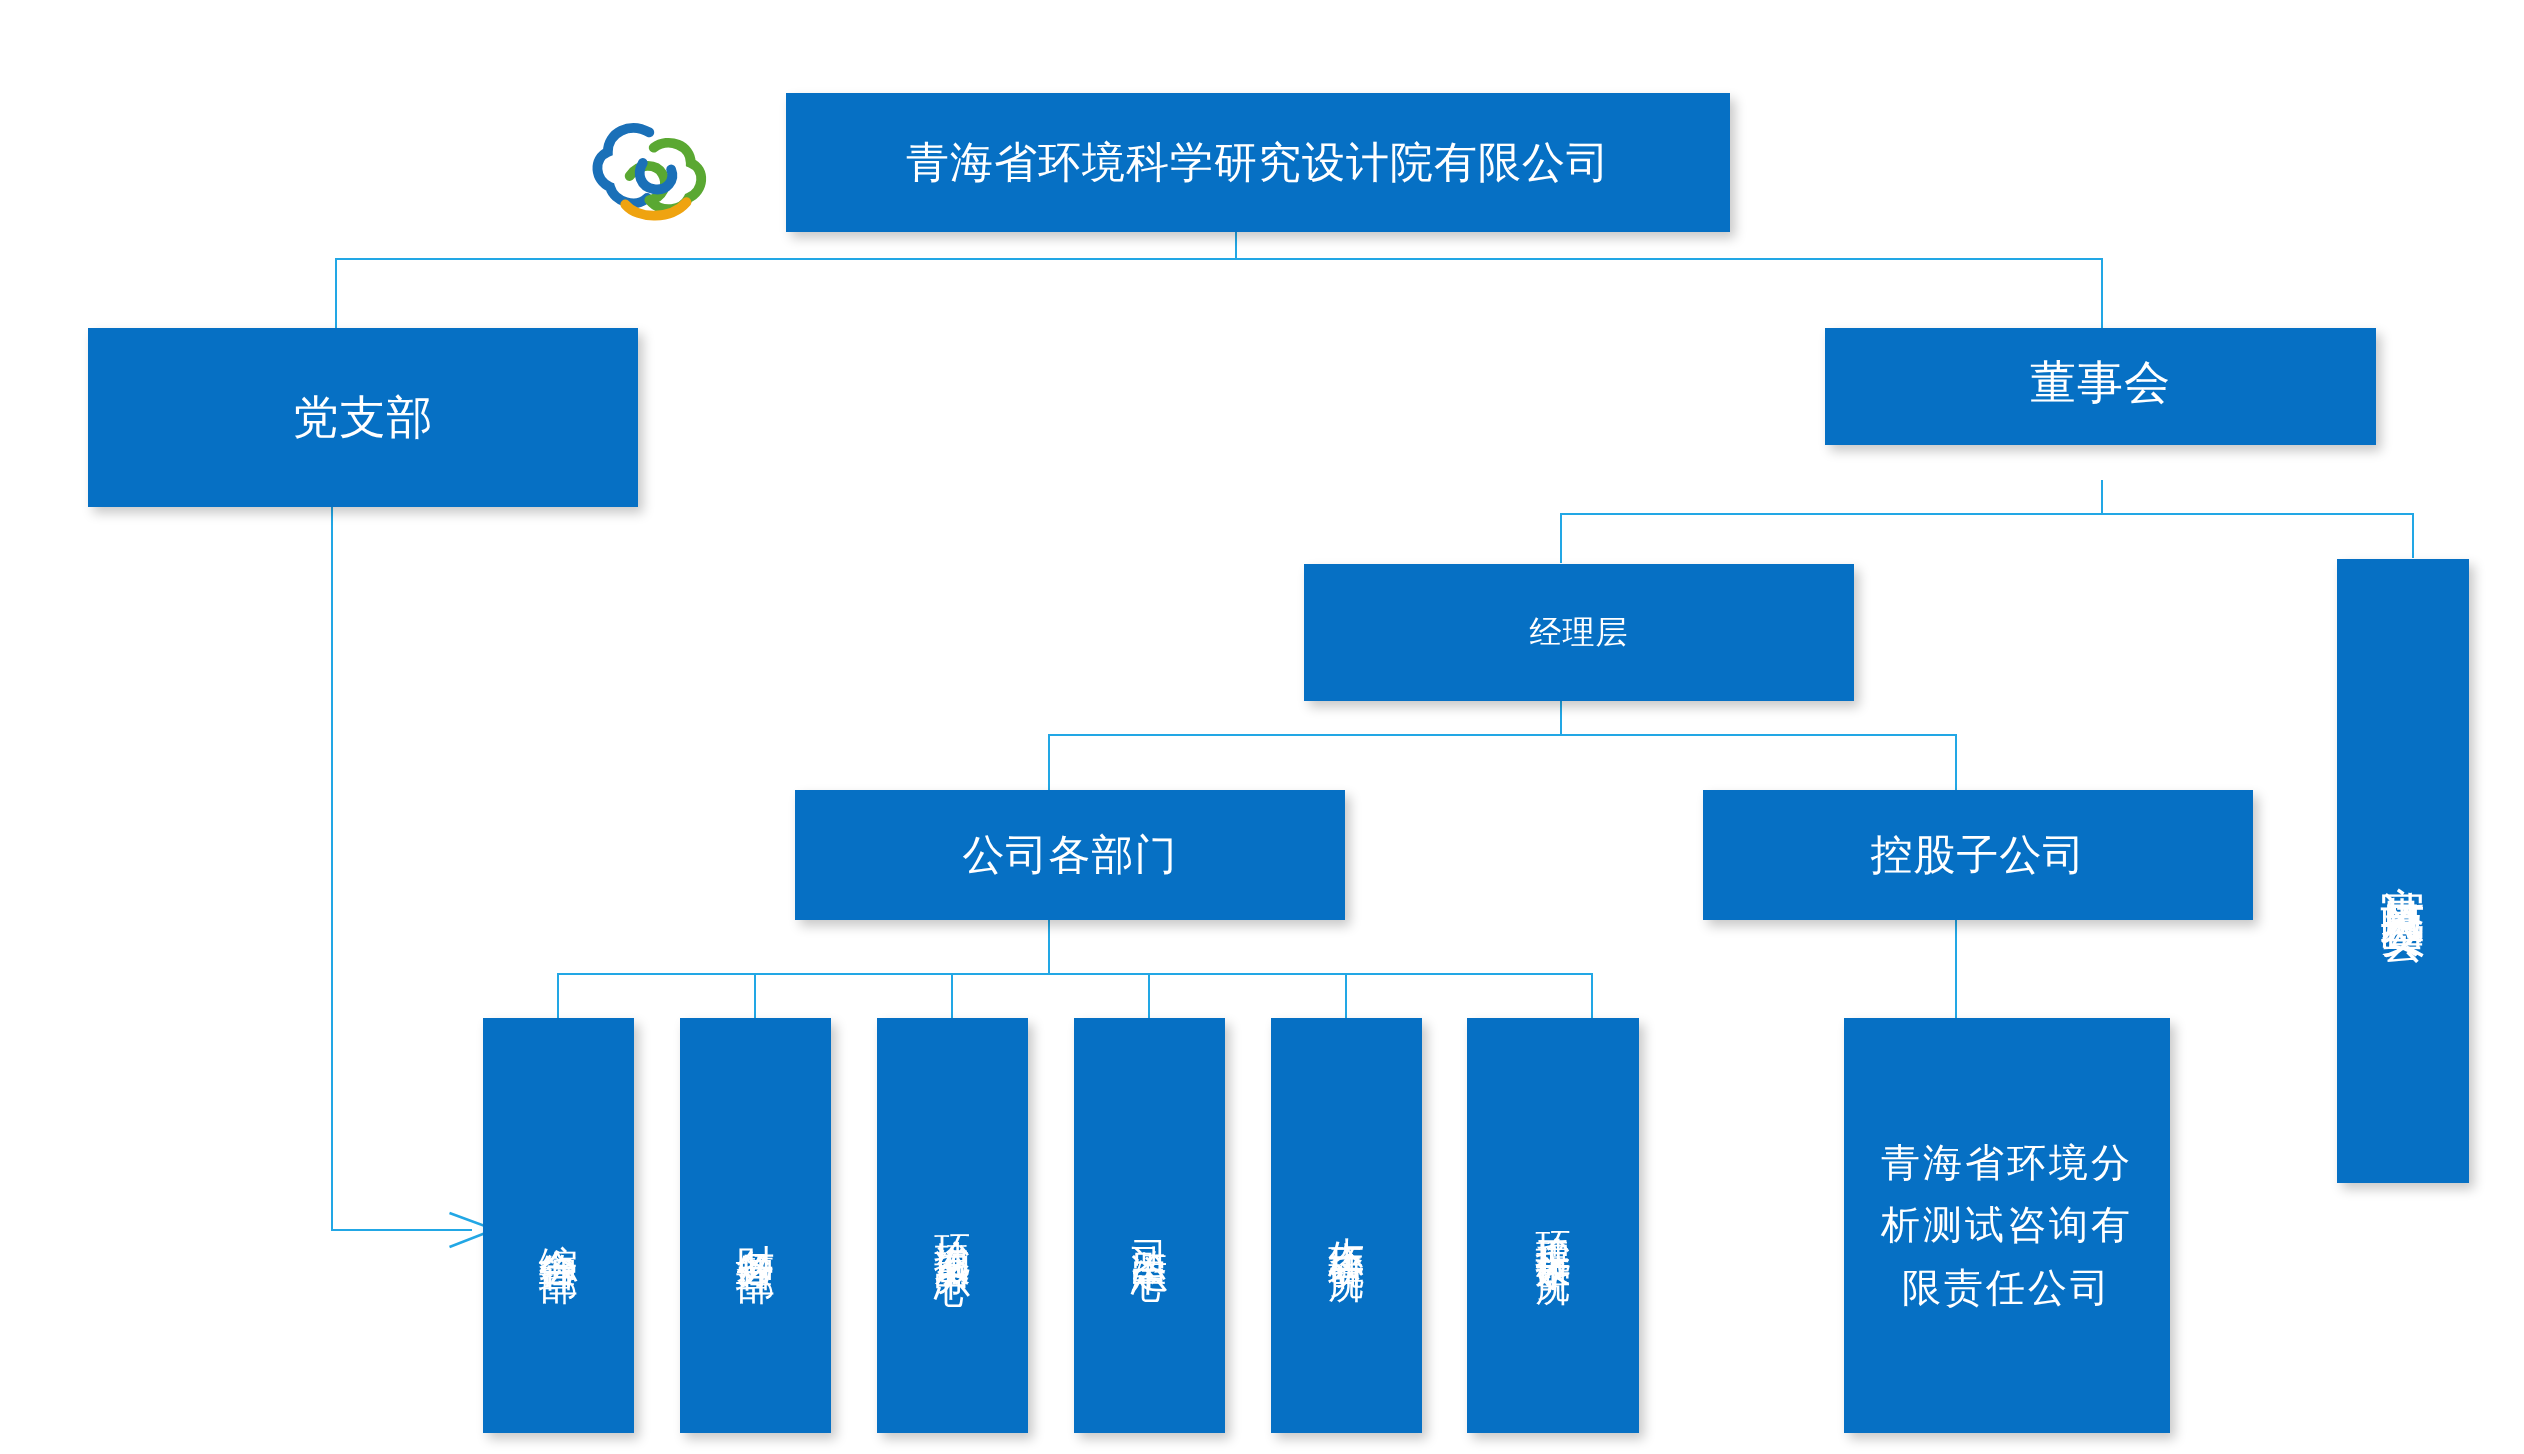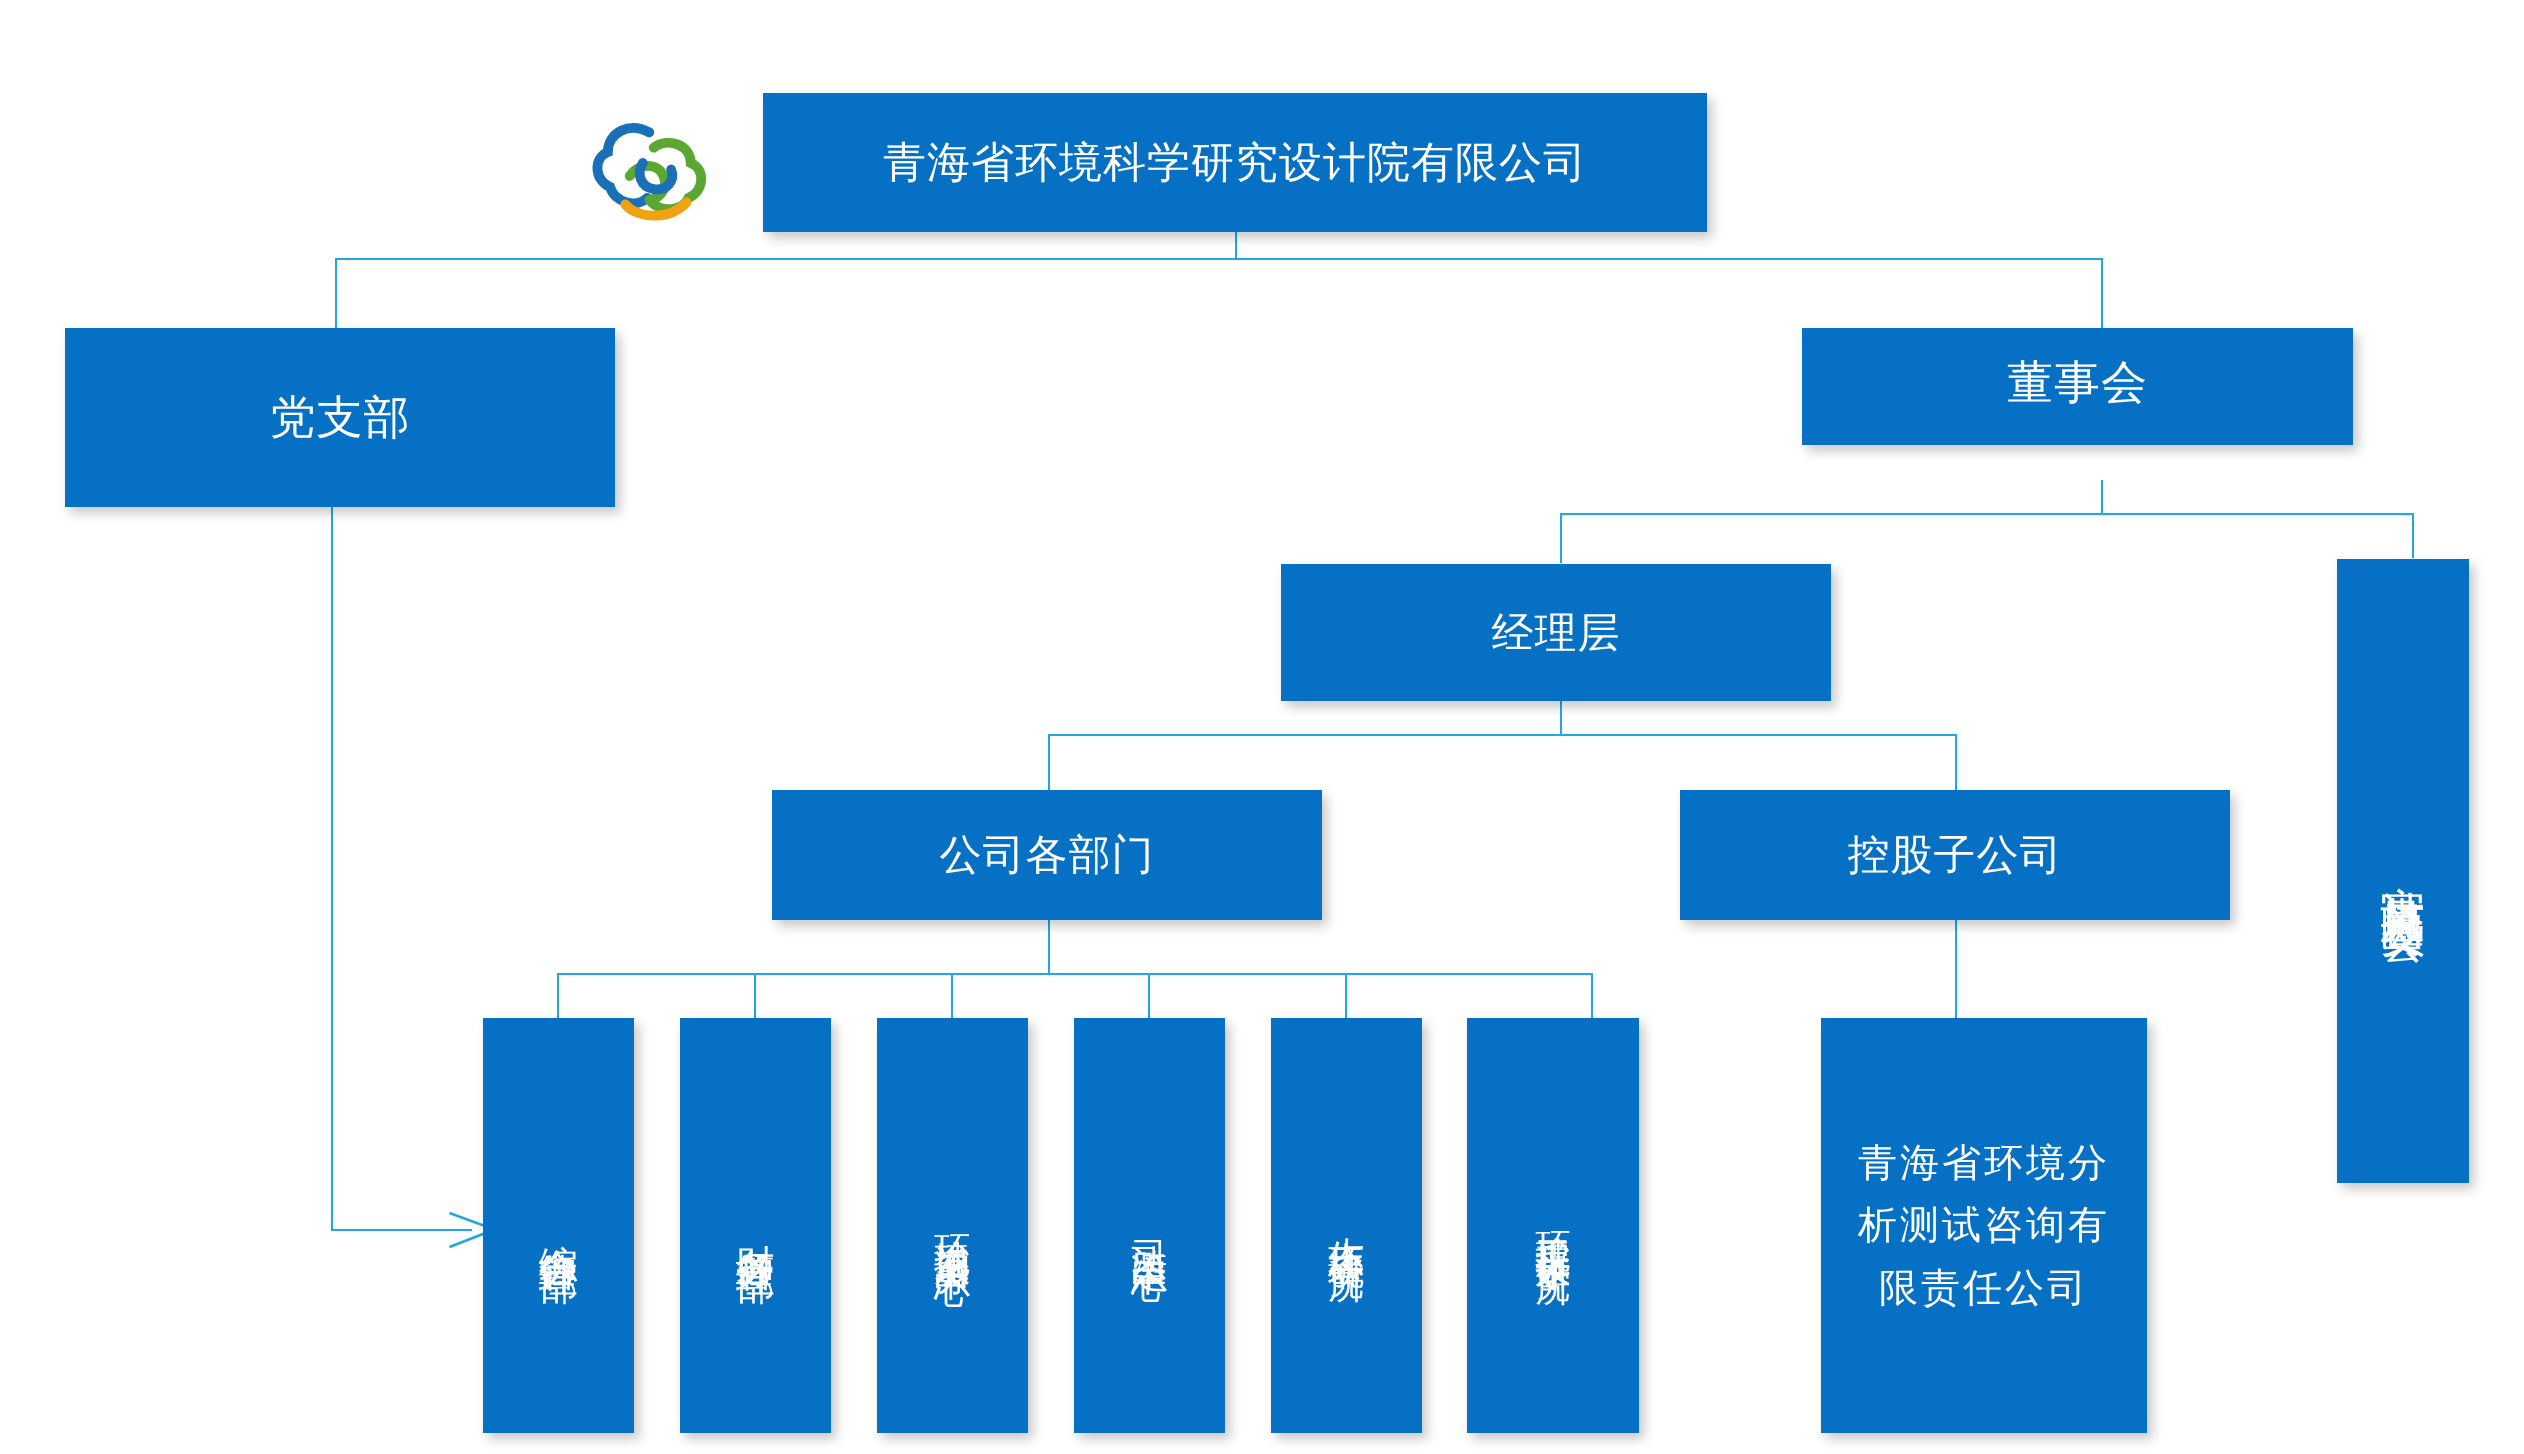--- a/index.html
+++ b/index.html
@@ -24,21 +24,21 @@
     box-sizing: border-box;
     display: flex;
     align-items: center;
     justify-content: center;
     text-align: center;
     box-shadow: 5px 6px 11px rgba(0,0,0,0.22);
     line-height: 1.32;
     letter-spacing: 1px;
     z-index: 3;
   }
-  .node.horiz { writing-mode: horizontal-tb; }
+  .node.horiz { writing-mode: horizontal-tb; margin-left: 23px; }
   .node.vert {
     writing-mode: vertical-rl;
     text-orientation: upright;
     letter-spacing: 5px;
   }
   .node .txt { display: block; }
 
   
   .conn {
     position: absolute;
@@ -115,21 +115,21 @@
   </div>
 
   <div class="node horiz" style="left:1802px; top:328px; width:551px; height:117px; font-size:46px;font-family:Liberation Mono, monospace;">
     <span class="txt">董事会</span>
   </div>
 
   <div class="node vert" style="left:2337px; top:559px; width:132px; height:624px; font-size:44px;">
     <span class="txt">审计与风险委员会</span>
   </div>
 
-  <div class="node horiz" style="left:1281px; top:564px; width:550px; height:137px; font-size:42px;">
+  <div class="node horiz" style="left:1281px; top:564px; width:550px; height:137px; font-size:32px;">
     <span class="txt">经理层</span>
   </div>
 
   <div class="node horiz" style="left:1680px; top:790px; width:550px; height:130px; font-size:42px;">
     <span class="txt">控股子公司</span>
   </div>
 
   <div class="node horiz" style="left:772px; top:790px; width:550px; height:130px; font-size:42px;">
     <span class="txt">公司各部门</span>
   </div>

